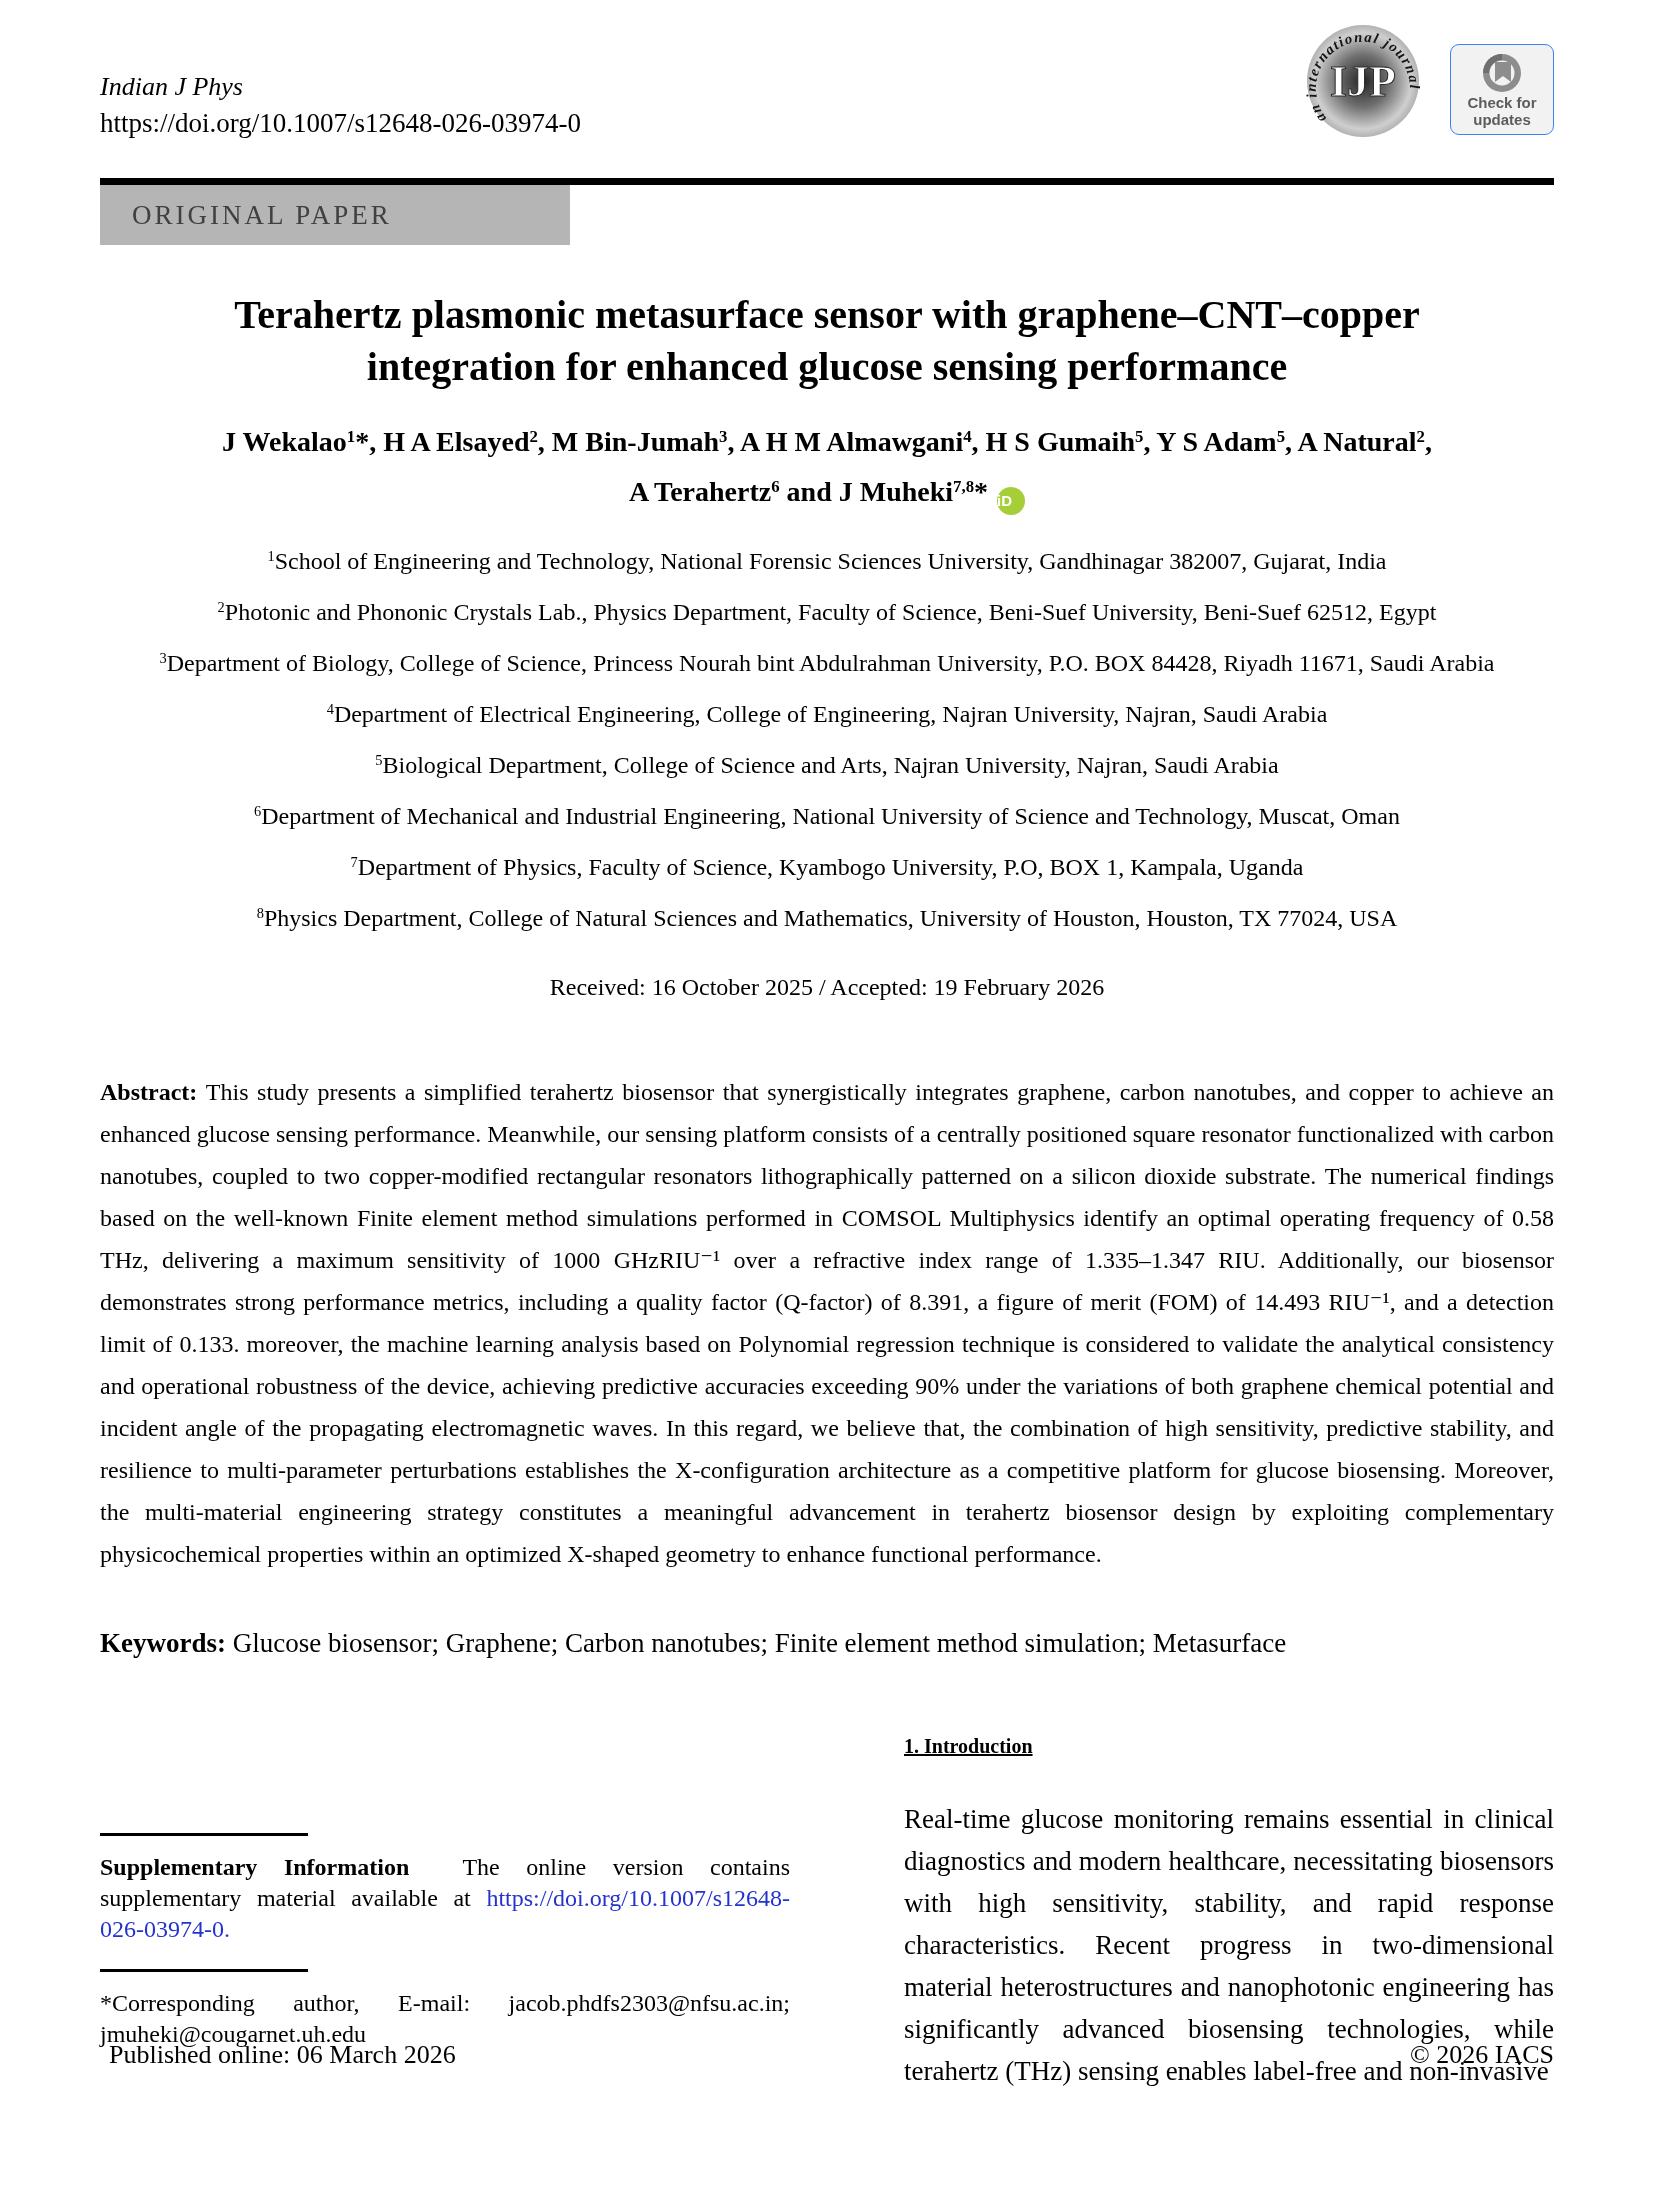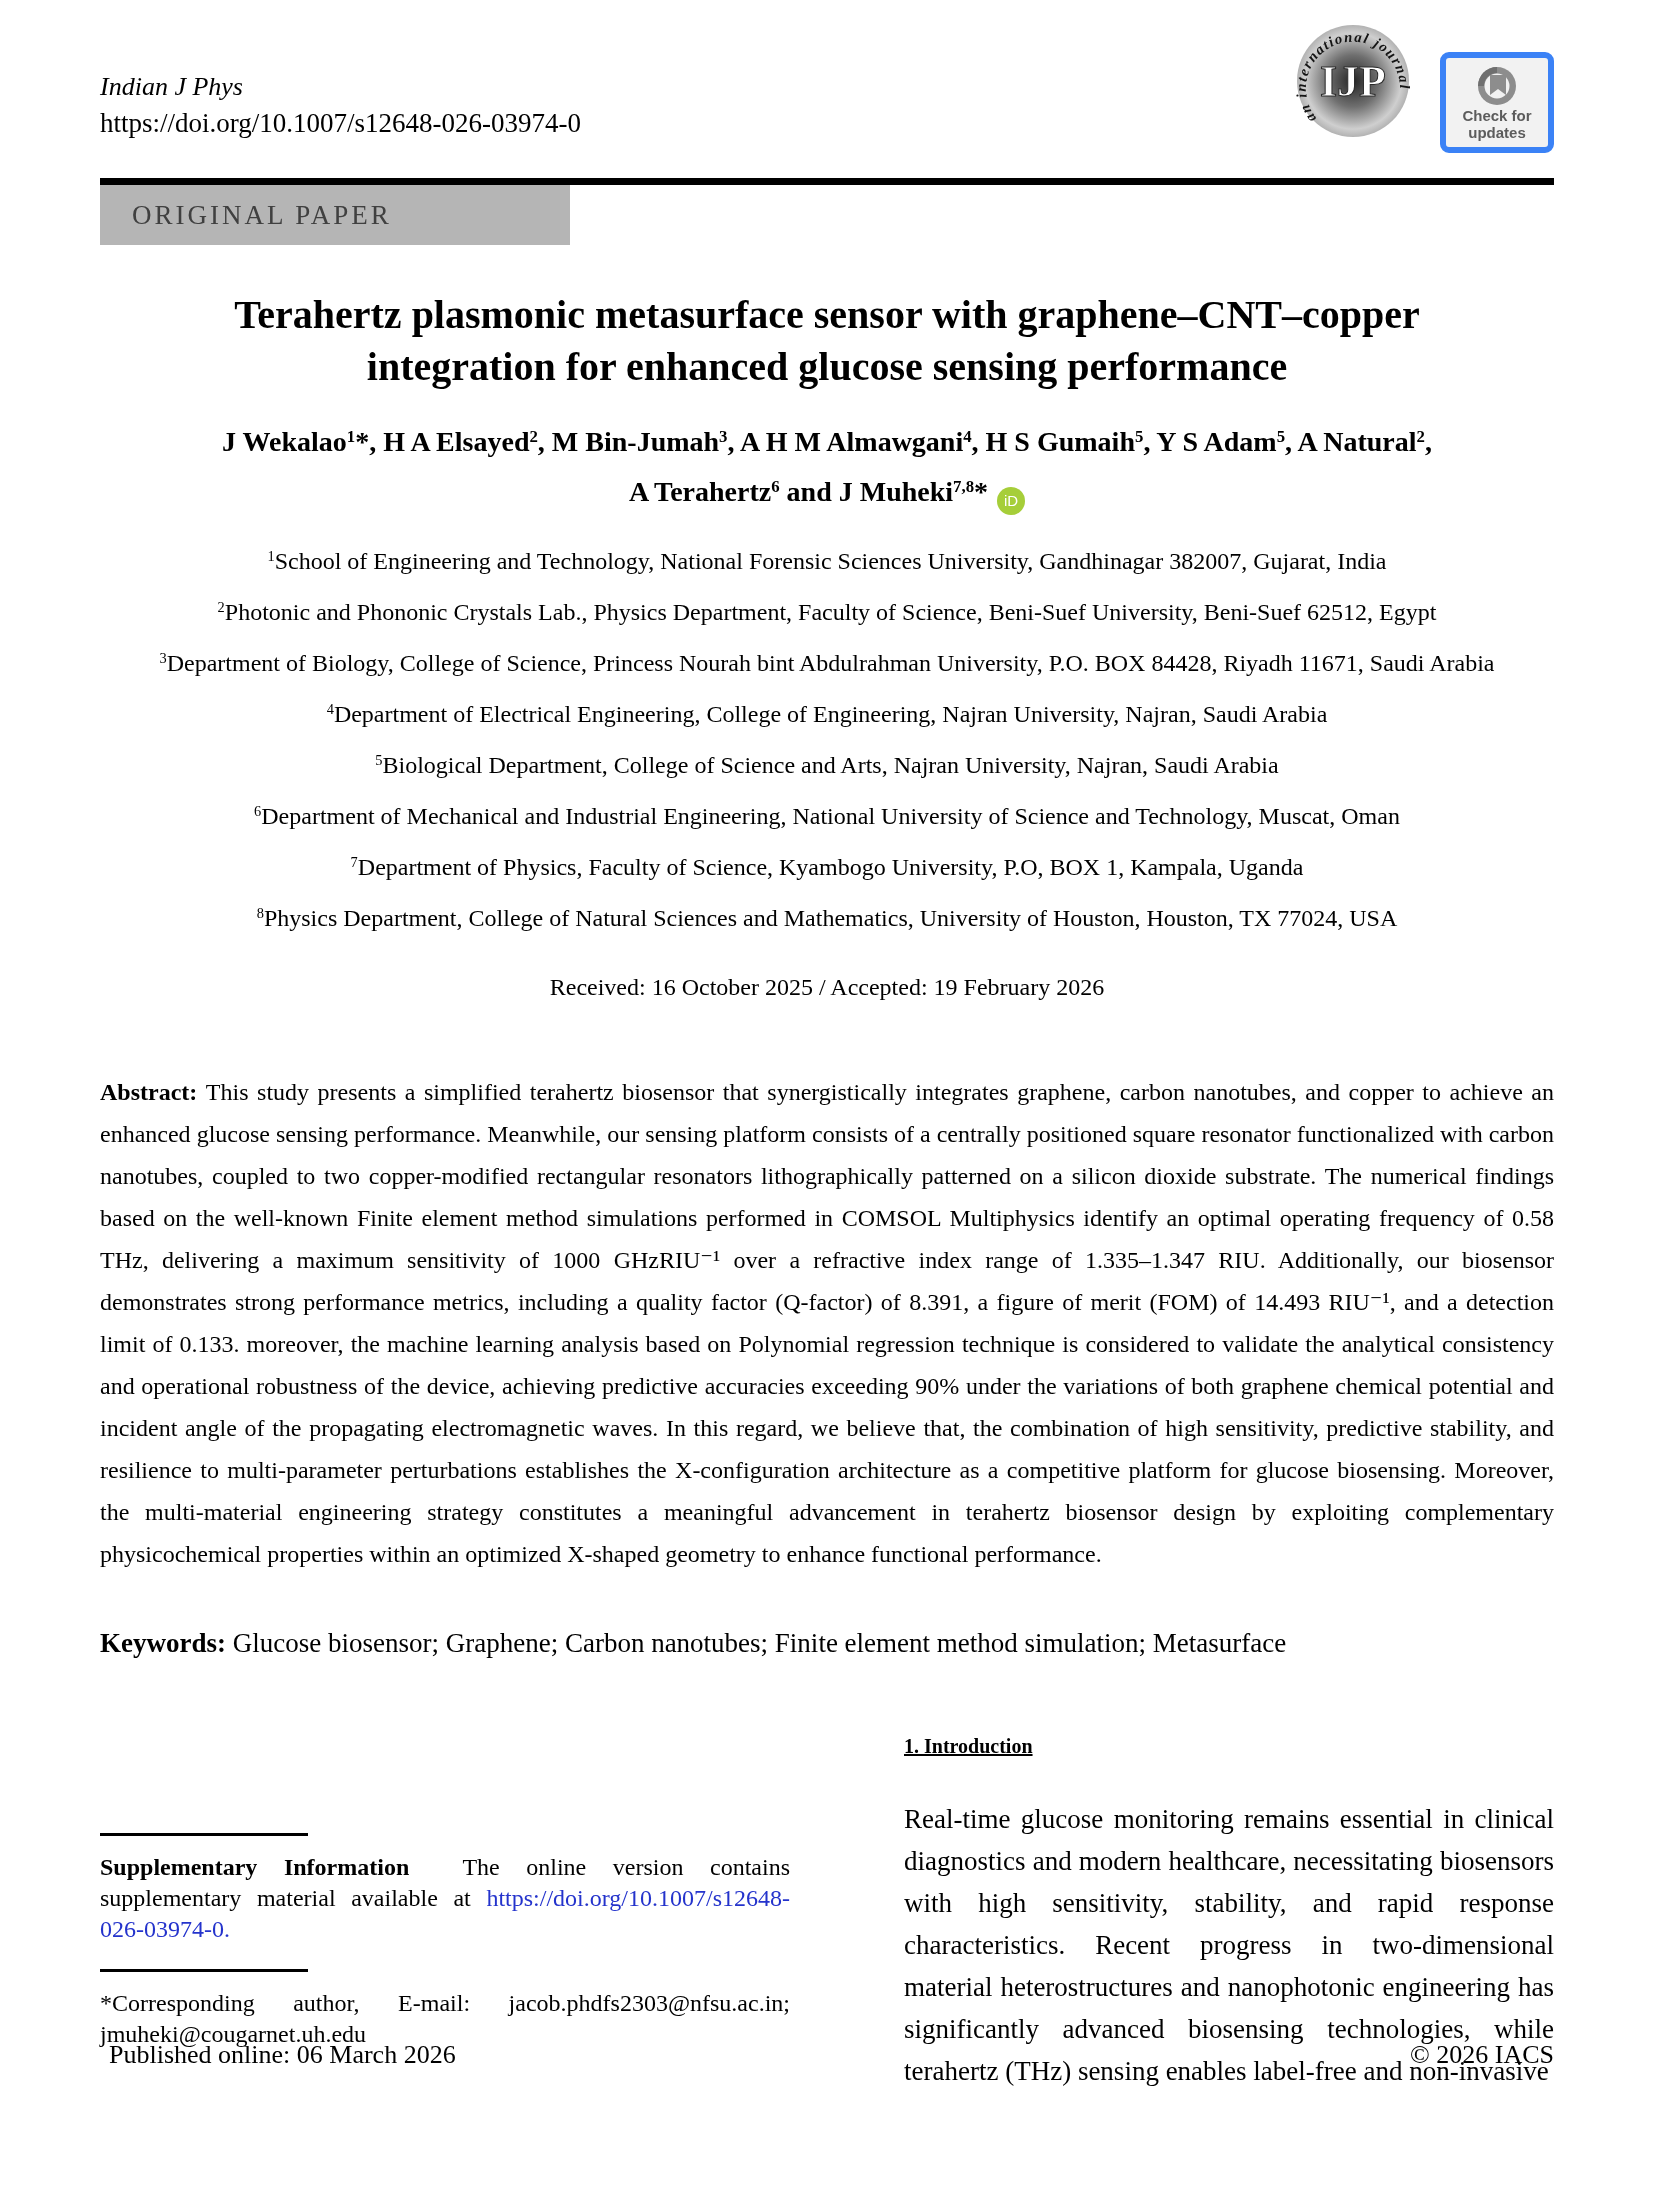--- a/index.html
+++ b/index.html
@@ -15,21 +15,21 @@
   .content{padding:0 100px;}
 
   
   .header{display:flex;justify-content:space-between;align-items:flex-start;padding-top:24px;height:124px;}
   .header-left{margin-top:48px;}
   .journal-name{font-style:italic;font-size:26px;line-height:30px;}
   .doi-line{font-size:27px;line-height:34px;margin-top:4px;}
   .header-right{display:flex;align-items:flex-start;gap:30px;}
   .ijp-logo{width:114px;height:114px;}
   .check-badge{
-    margin-top:28px;width:94px;background:#f2f2f2;border:6px solid #3b82f6;border-radius:9px;
+    margin-top:20px;width:94px;background:#f2f2f2;border:1px solid #3b82f6;border-radius:9px;
     padding:7px 4px 6px;text-align:center;font-family:"Liberation Sans",sans-serif;cursor:pointer;
   }
   .check-badge .cicon{width:42px;height:42px;margin:0 auto;display:block;}
   .check-line{font-size:15px;font-weight:bold;color:#5c5c5c;line-height:17px;}
 
   
   .rule-top{border:0;border-top:7px solid #000;margin:30px 0 0;}
   .section-bar{
     width:470px;background:#b5b5b5;box-sizing:border-box;
     padding:15px 10px 14px 32px;font-size:27px;letter-spacing:3px;color:#404040;
@@ -38,21 +38,21 @@
   
   .paper-title{
     margin:44px auto 0;max-width:1330px;text-align:center;
     font-size:40px;font-weight:bold;line-height:52px;
   }
   .authors{margin-top:26px;text-align:center;font-size:28px;font-weight:bold;line-height:46px;}
   sup{font-size:60%;vertical-align:baseline;position:relative;top:-0.55em;}
   .orcid-badge{
     display:inline-block;width:28px;height:28px;border-radius:50%;
     background:#A6CE39;color:#fff;font-family:"Liberation Sans",sans-serif;
-    font-weight:normal;font-size:15px;line-height:28px;text-align:center;
+    font-weight:bold;font-size:15px;line-height:28px;text-align:left;
     vertical-align:-5px;margin-left:9px;cursor:pointer;
   }
 
   
   .affiliations{margin-top:28px;text-align:center;font-size:24px;}
   .affiliation{margin:0 0 19px;line-height:29px;}
   .dates-line{margin-top:38px;text-align:center;font-size:24px;}
 
   
   .abstract{margin-top:70px;font-size:24px;line-height:42px;text-align:justify;}

